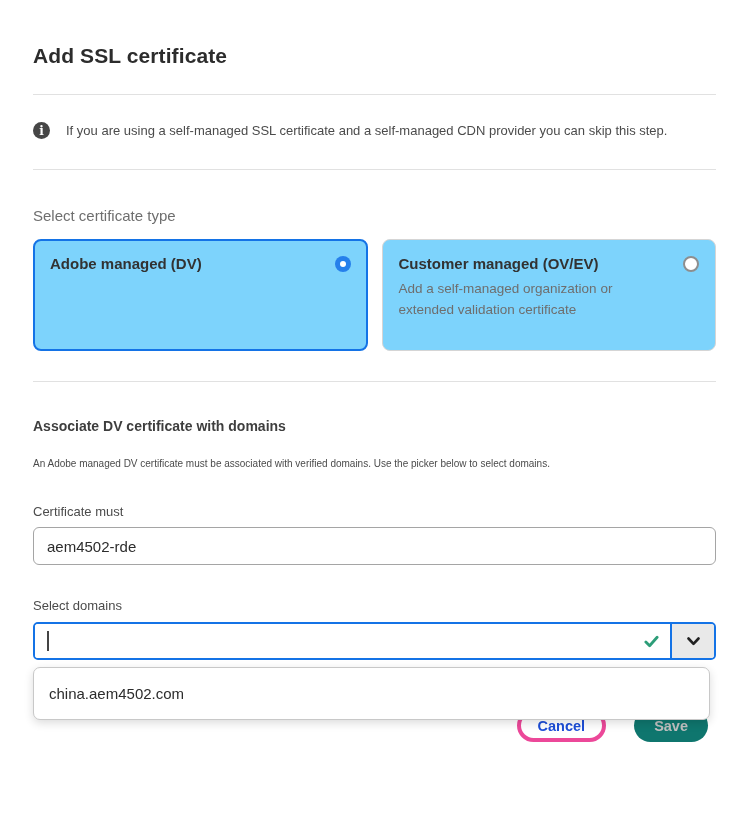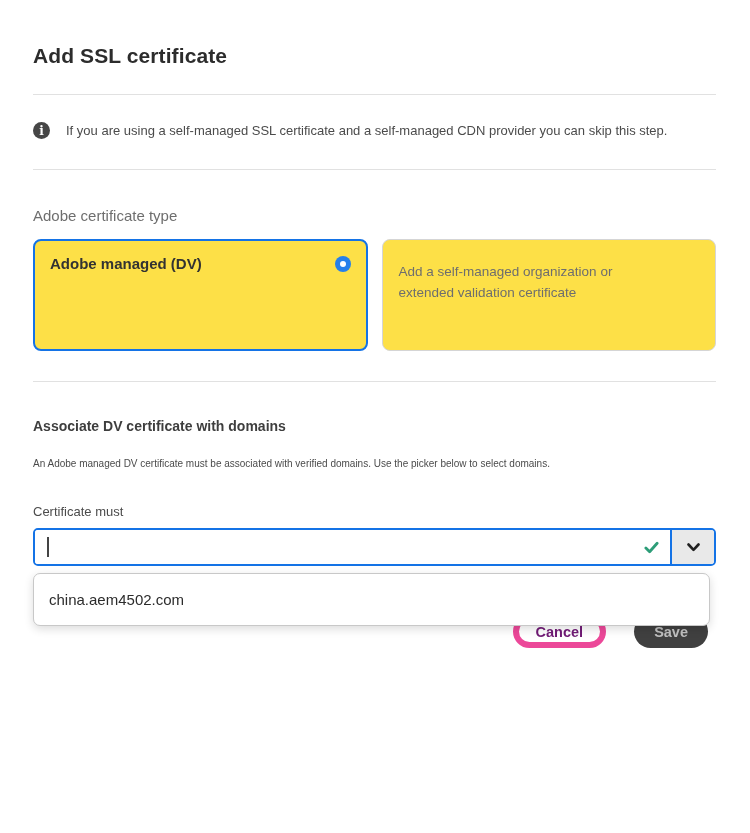--- a/index.html
+++ b/index.html
@@ -17,21 +17,21 @@
   .info-row { margin-top:23px; display:flex; align-items:flex-start; }
   .info-icon { width:17px; height:17px; border-radius:50%; background:#464646; color:#fff;
                display:flex; align-items:center; justify-content:center; flex:0 0 17px;
                font-family:"DejaVu Serif", serif; font-size:12px; font-weight:700; margin-top:4px; }
   .info-text { margin-left:16px; font-size:13px; color:#4b4b4b; line-height:26px; max-width:648px; }
 
   .field-label { font-size:15px; color:#6e6e6e; }
   .type-label { margin-top:37px; }
 
   .cards { margin-top:15px; display:grid; grid-template-columns:1fr 1fr; gap:14px; }
-  .card { border-radius:8px; height:112px; padding:15px 16px; background:#fde047; cursor:pointer; }
+  .card { border-radius:8px; height:112px; padding:15px 16px; background:#7dd3fc; cursor:pointer; }
   .card.selected { border:2px solid #1473e6; padding:14px 15px; }
   .card.unselected { border:1px solid #d5d5d5; }
   .card-head { display:flex; align-items:center; justify-content:space-between; }
   .card-title { font-size:15px; font-weight:700; color:#323232; }
   .card-desc { margin-top:6px; font-size:13.5px; color:#6e6e6e; line-height:21px; max-width:250px; }
   .radio { width:16px; height:16px; border-radius:50%; flex:0 0 16px; position:relative; }
   .radio.on { background:#2680eb; }
   .radio.on::after { content:""; position:absolute; left:5px; top:5px; width:6px; height:6px;
                      border-radius:50%; background:#fff; }
   .radio.off { border:2px solid #8e8e8e; background:#fff; }
@@ -56,61 +56,67 @@
                   display:flex; align-items:center; justify-content:center; cursor:pointer; }
 
   .popover { position:absolute; z-index:10; top:45px; left:0; width:677px; height:53px;
              background:#fff; border:1px solid #c8c8c8; border-radius:7px;
              box-shadow:0 3px 10px rgba(0,0,0,0.14); display:flex; align-items:center; }
   .popover-item { width:100%; padding:0 15px; font-size:15px; color:#2c2c2c; line-height:51px; cursor:pointer; }
 
   .actions { margin-top:49px; display:flex; justify-content:flex-end; gap:28px; padding-right:8px; }
   .btn { height:33px; border-radius:17px; font-size:14.5px; font-weight:700;
          font-family:"Liberation Sans", sans-serif; display:flex; align-items:center; }
-  .btn-cancel { border:6px solid #ec4899; background:#fff; color:#701a75; padding:0 17px; cursor:pointer; }
-  .btn-save { border:none; background:#404040; color:#c0c0c0; padding:0 20px; cursor:default;text-align:right; }
+  .btn-cancel { border:4px solid #ec4899; background:#fff; color:#1d4ed8; padding:0 17px; cursor:pointer; }
+  .btn-save { border:none; background:#0f766e; color:#c0c0c0; padding:0 20px; cursor:default;text-align:right; }
 </style>
 </head>
 <body>
 
 <div class="page">
 
   <div class="dialog-title">Add SSL certificate</div>
 
   <div class="divider d1"></div>
 
   <div class="info-row">
     <div class="info-icon">i</div>
     <div class="info-text">If you are using a self-managed SSL certificate and a self-managed CDN provider you can skip this step.</div>
   </div>
 
   <div class="divider d2"></div>
 
-  <div class="field-label type-label">Adobe certificate type</div>
+  <div class="field-label type-label">Select certificate type</div>
 
   <div class="cards">
     <div class="card selected">
       <div class="card-head">
         <span class="card-title">Adobe managed (DV)</span>
         <span class="radio on"></span>
       </div>
     </div>
     <div class="card unselected">
+      <div class="card-head">
+        <span class="card-title">Customer managed (OV/EV)</span>
+        <span class="radio off"></span>
+      </div>
       <div class="card-desc">Add a self-managed organization or extended validation certificate</div>
     </div>
   </div>
 
   <div class="divider d3"></div>
 
   <div class="section-heading">Associate DV certificate with domains</div>
 
   <div class="section-desc">An Adobe managed DV certificate must be associated with verified domains. Use the picker below to select domains.</div>
 
   <div class="small-label name-label">Certificate must</div>
+  <input class="text-input" type="text" value="aem4502-rde" style="">
 
+  <div class="small-label domains-label">Select domains</div>
 
   <div class="combo-wrap">
     <div class="combobox">
       <div class="combo-field">
         <span class="caret"></span>
         <svg class="check-icon" viewBox="0 0 16 16" fill="none">
           <path d="M2 8.5 L6 12.5 L14 3.5" stroke="#2d9d78" stroke-width="3" stroke-linecap="round" stroke-linejoin="round"></path>
         </svg>
       </div>
       <div class="combo-button">

